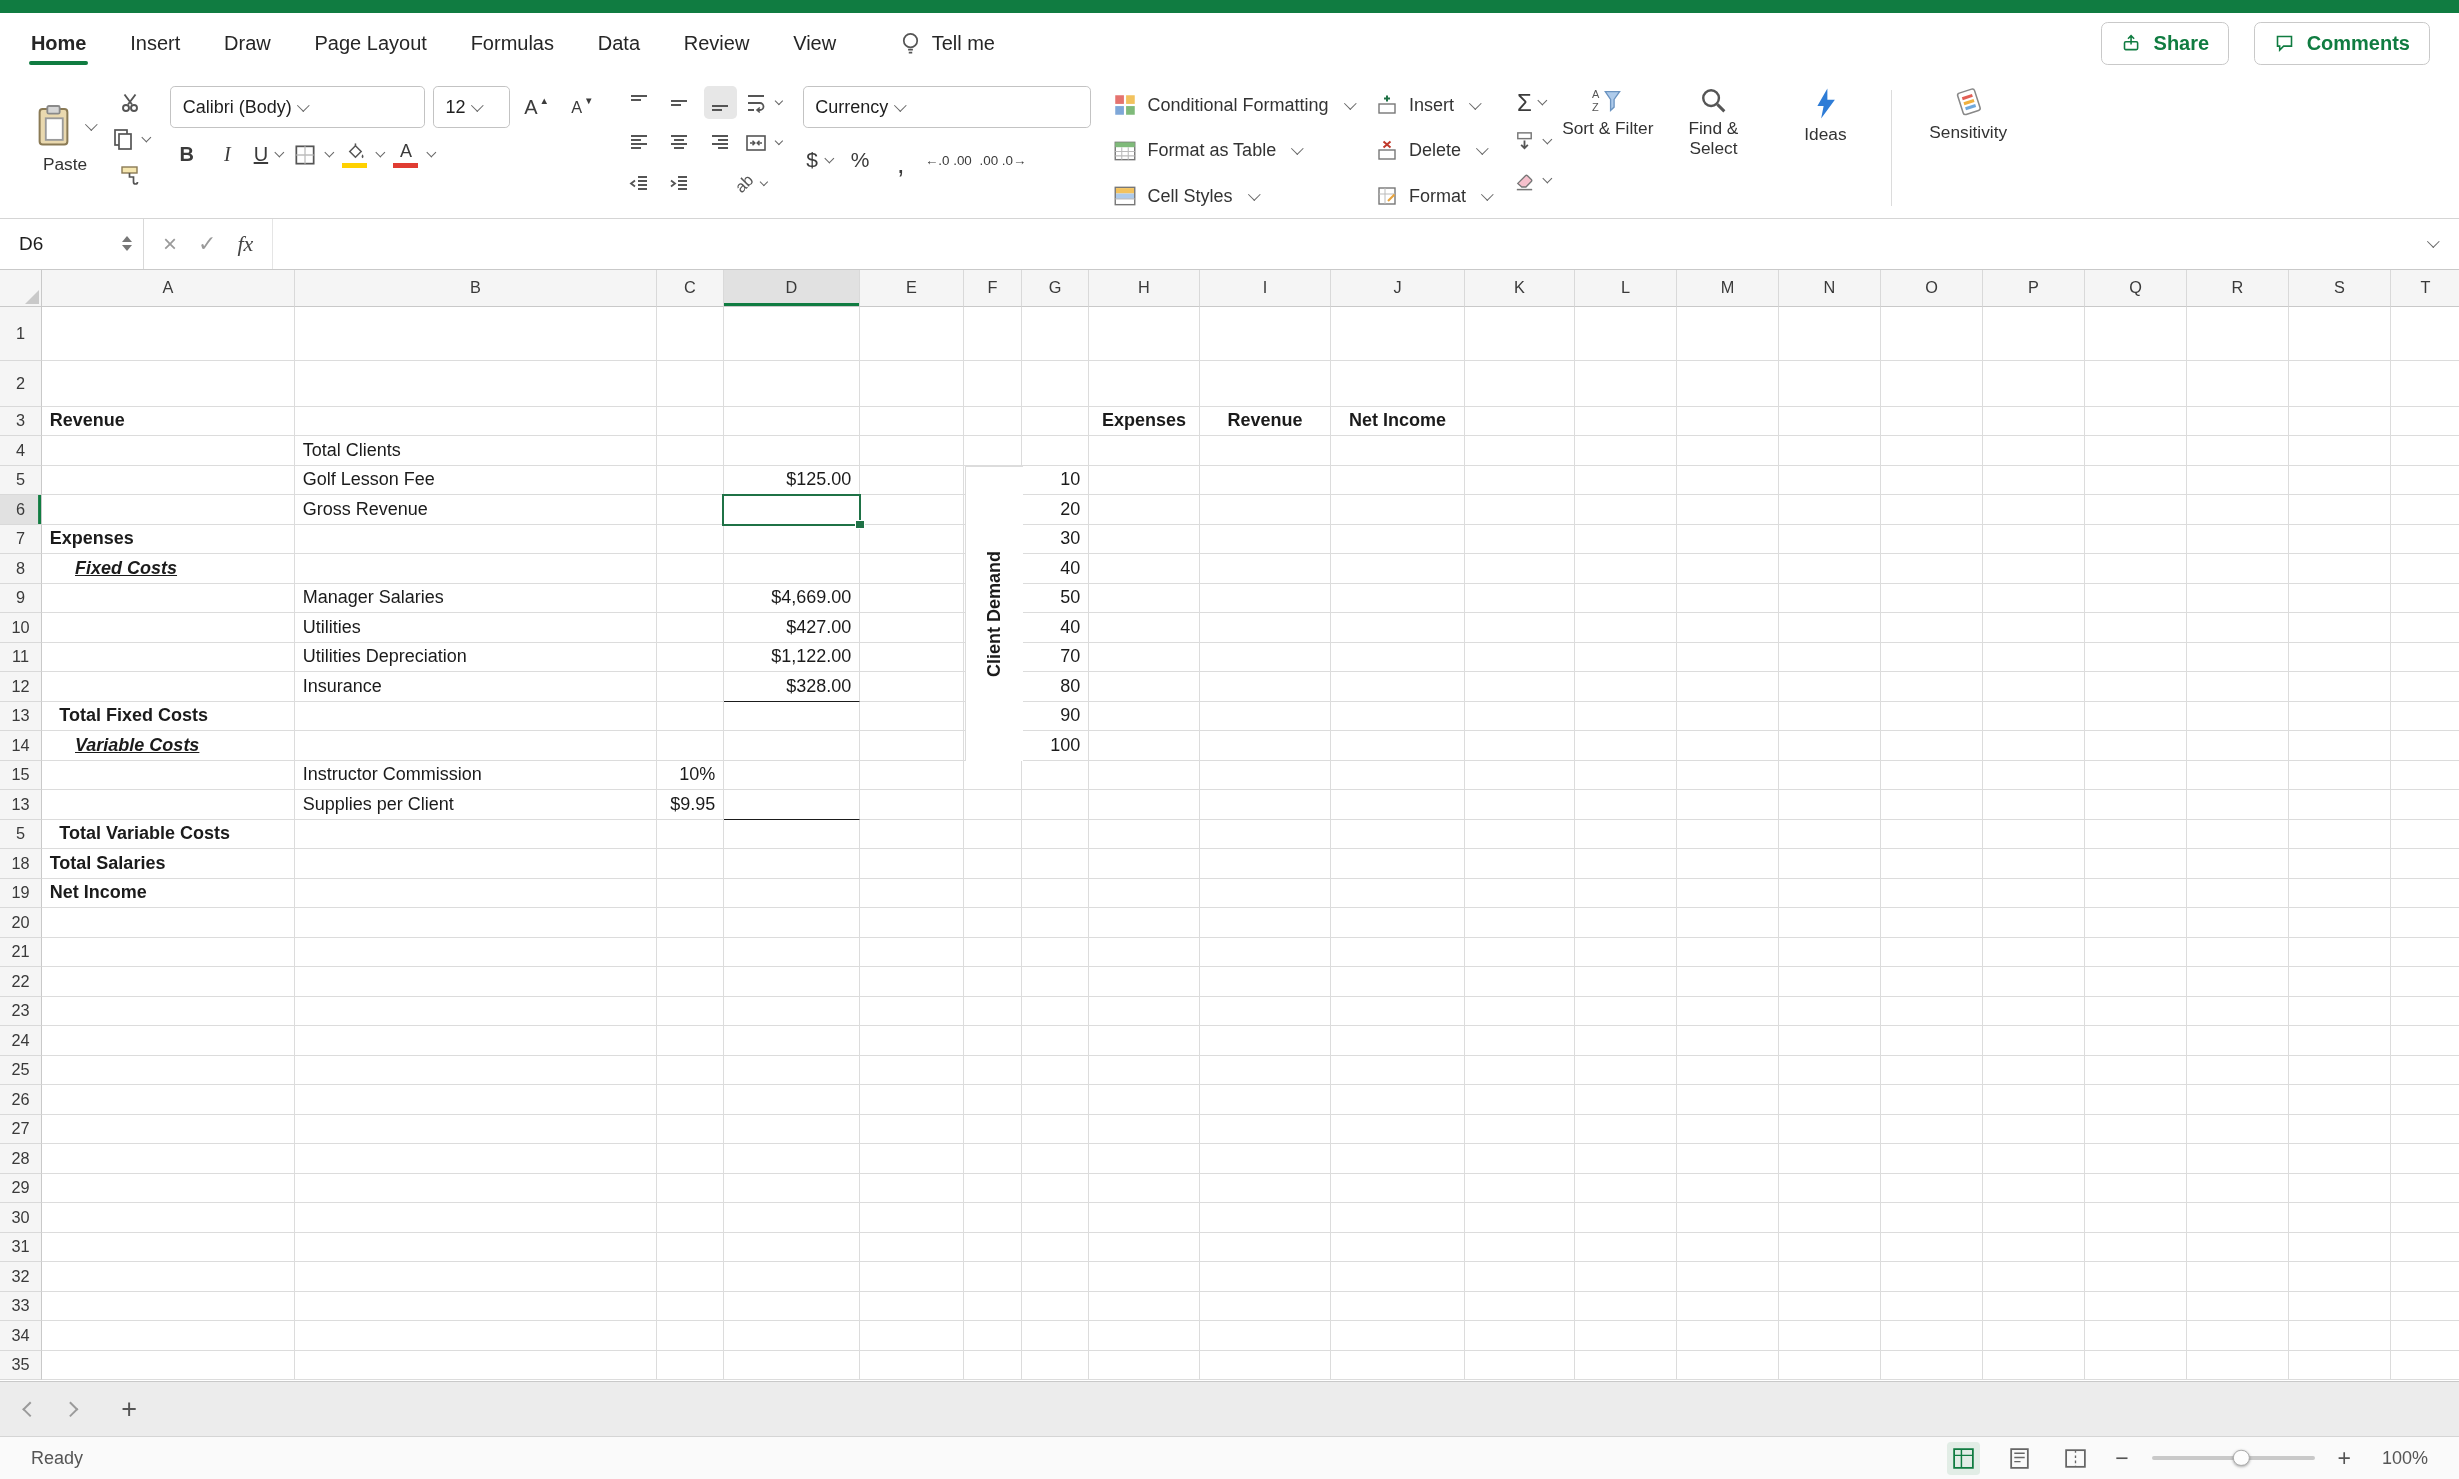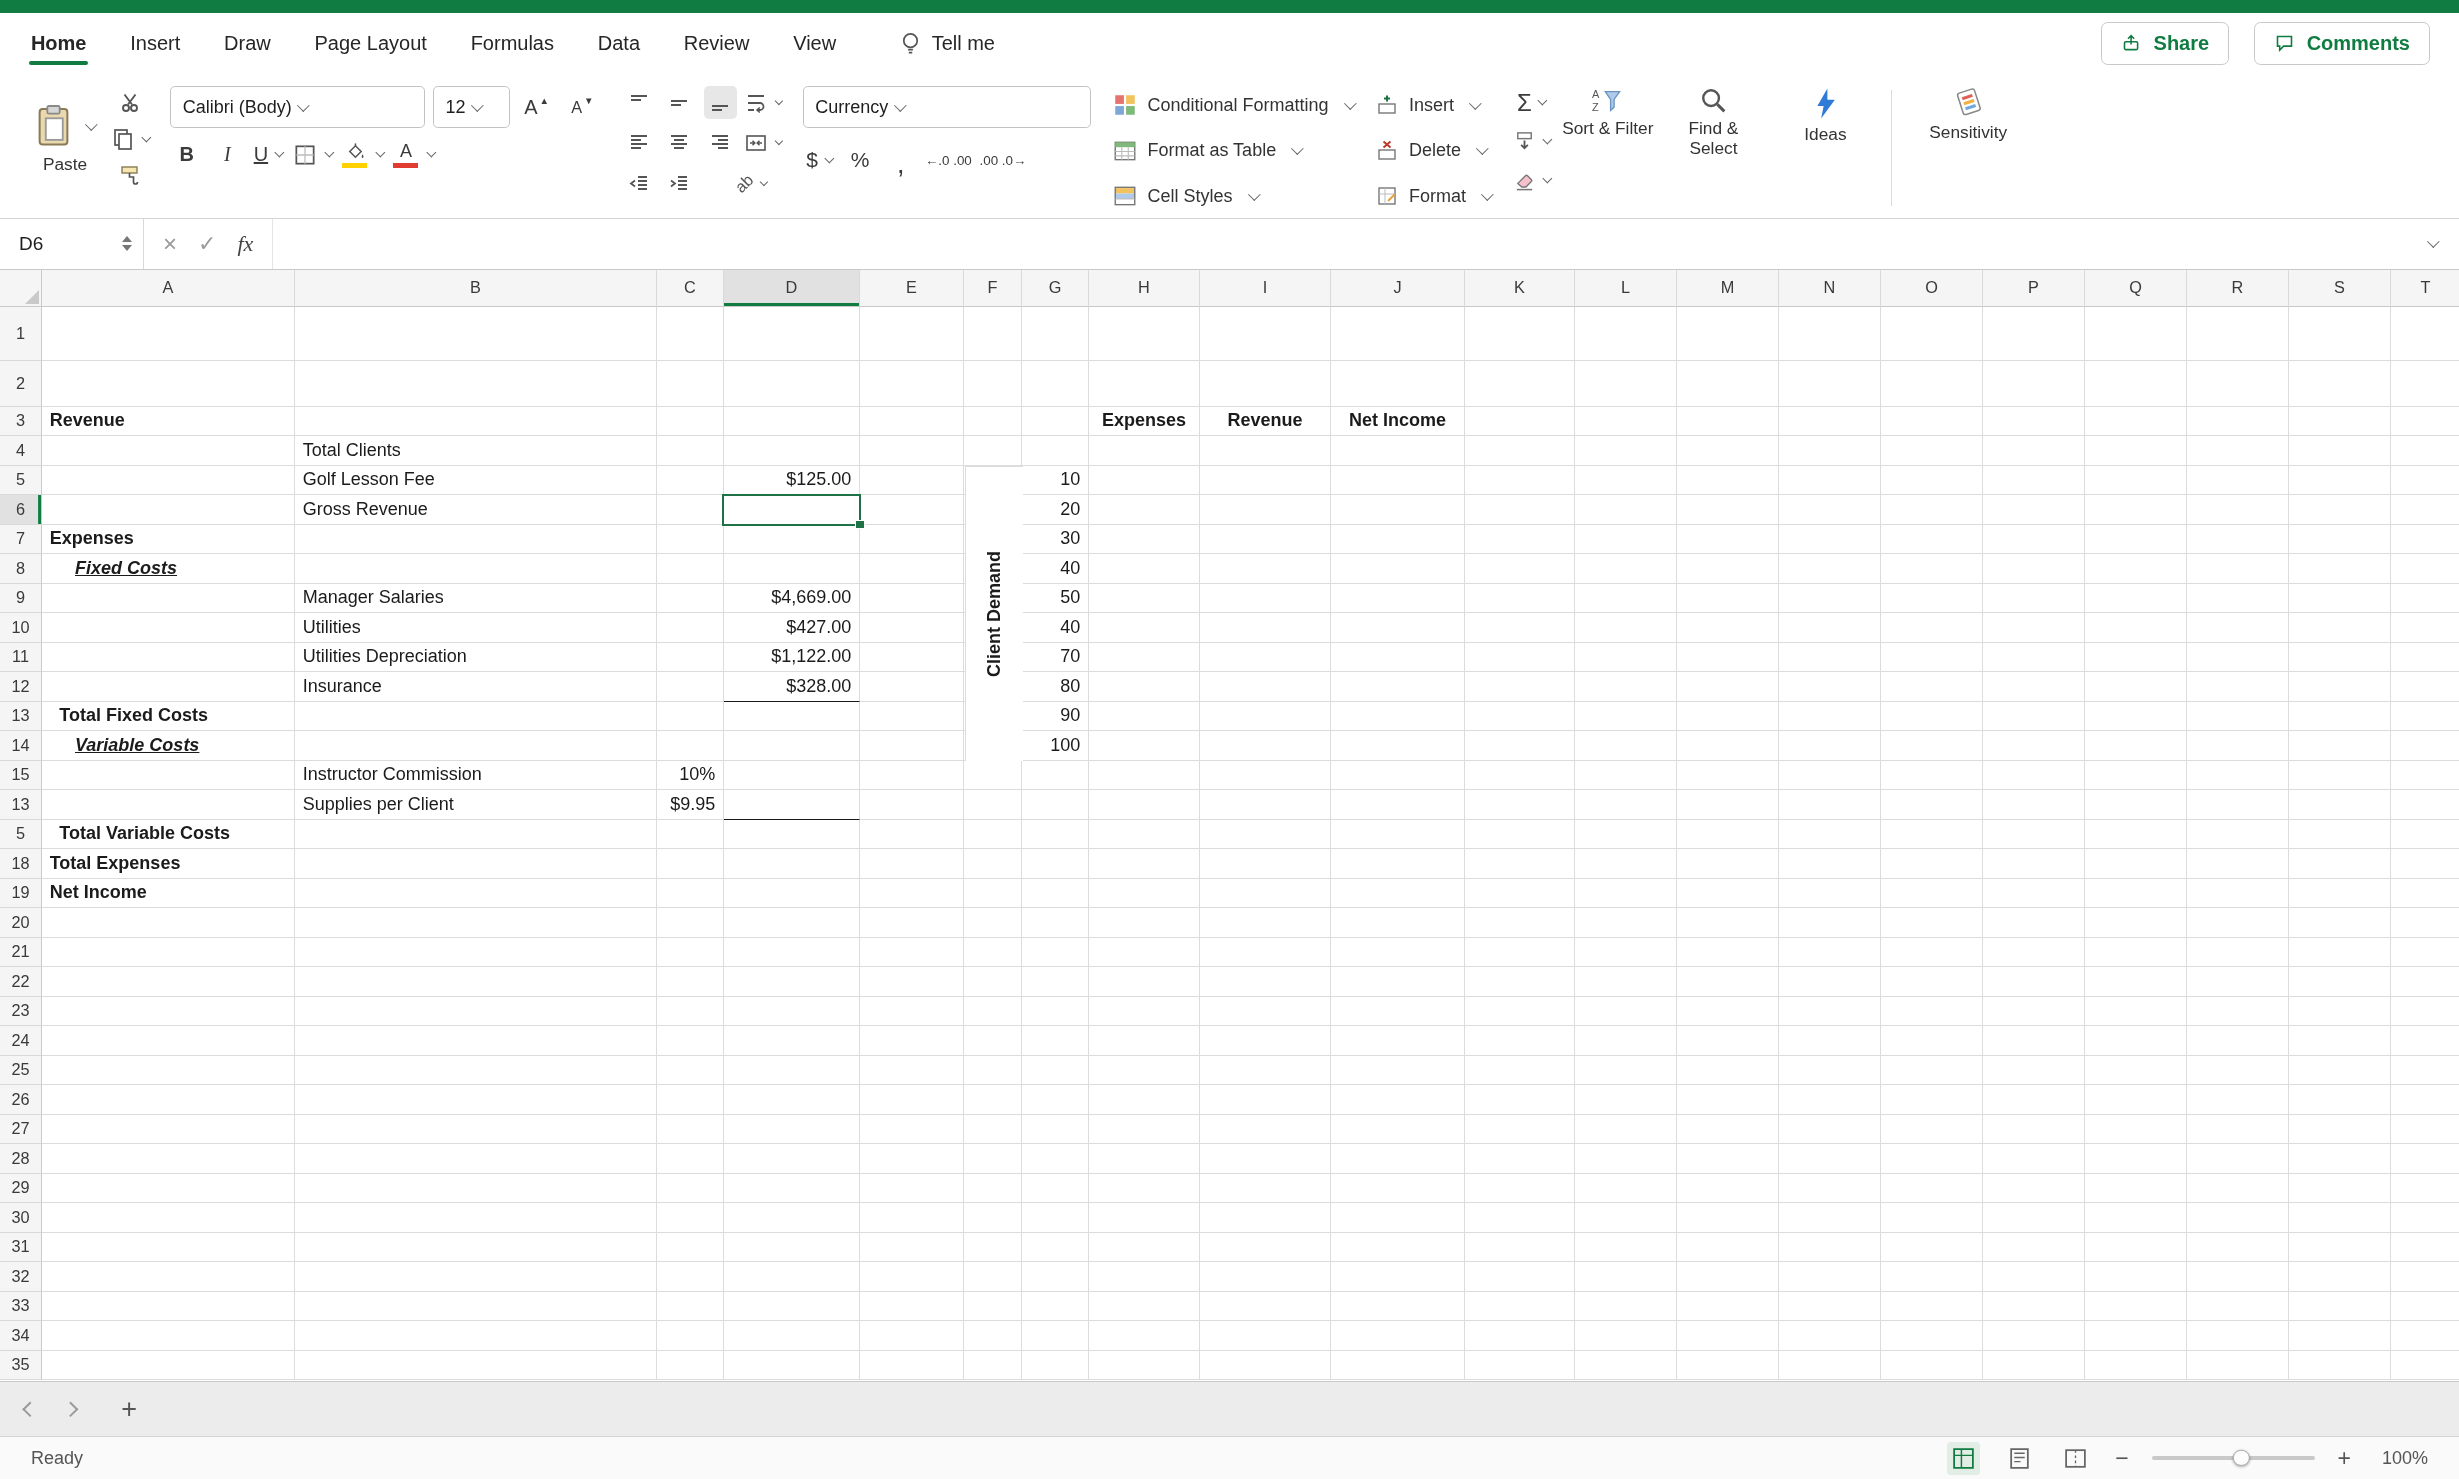--- a/index.html
+++ b/index.html
@@ -949,21 +949,21 @@
         <div class="cell" style="width: 102px;"></div>
         <div class="cell" style="width: 102px;"></div>
         <div class="cell" style="width: 102px;"></div>
         <div class="cell" style="width: 102px;"></div>
         <div class="cell" style="width: 102px;"></div>
         <div class="cell" style="width: 102px;"></div>
         <div class="cell" style="width: 70px;"></div>
       </div>
       <div class="sheet-row" style="height: 29.5px;">
         <div class="row-header">18</div>
-        <div class="cell bold" style="width: 253px;">Total Expenses</div>
+        <div class="cell bold" style="width: 253px;">Total Salaries</div>
         <div class="cell" style="width: 362px;"></div>
         <div class="cell" style="width: 67px;"></div>
         <div class="cell" style="width: 136px;"></div>
         <div class="cell" style="width: 104px;"></div>
         <div class="cell" style="width: 58px;"></div>
         <div class="cell" style="width: 67px;"></div>
         <div class="cell" style="width: 111px;"></div>
         <div class="cell" style="width: 131px;"></div>
         <div class="cell" style="width: 134px;"></div>
         <div class="cell" style="width: 110px;"></div>

